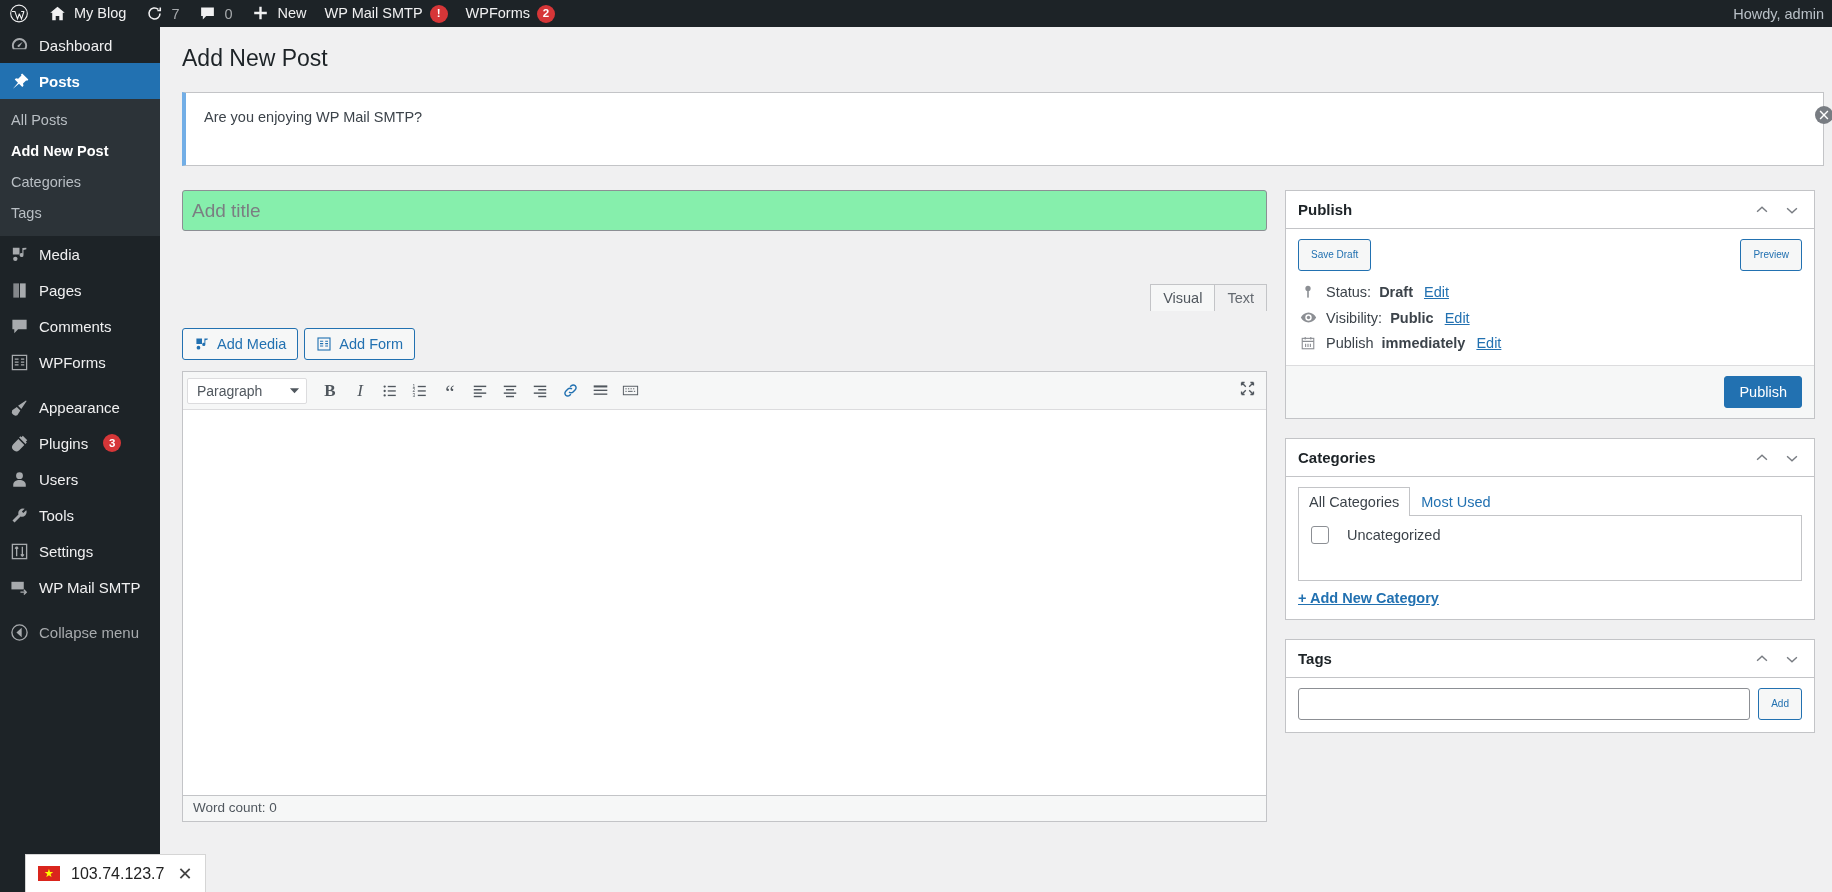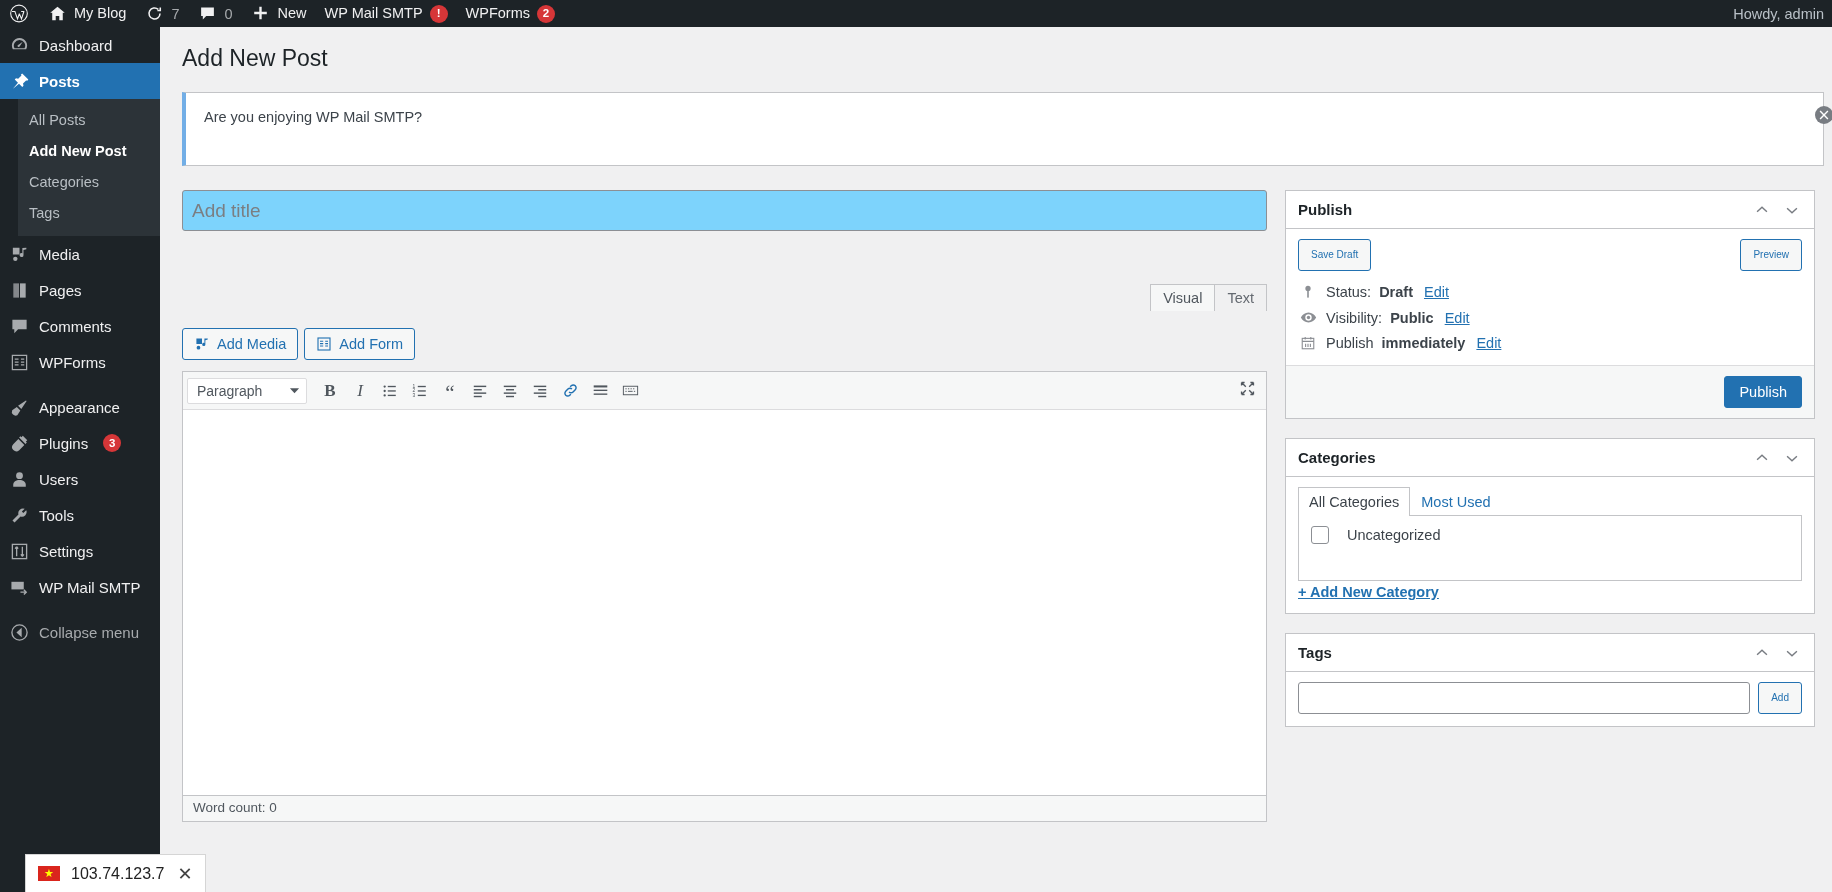--- a/index.html
+++ b/index.html
@@ -60,21 +60,21 @@
     content: ""; position: absolute; right: -8px; top: 50%;
     margin-top: -8px; border: 8px solid transparent;
     border-right-color: #f0f0f1;
   }
   .menu-ico {
     width: 20px; height: 20px; flex: 0 0 20px;
     display: flex; align-items: center; justify-content: center;
     color: #a7aaad;
   }
   .menu-top.current .menu-ico { color: #fff; }
-  .submenu { background: #2c3338; padding: 6px 0 8px 0; margin-left: 18px; }
+  .submenu { background: #2c3338; padding: 6px 0 8px 0; }
   .submenu .sub-item {
     display: block; padding: 6px 0 6px 11px;
     color: #b9bfc4; font-size: 14.5px; line-height: 1.3;
   }
   .submenu .sub-item.current { color: #fff; font-weight: 700; }
   .menu-gap { height: 9px; }
   .menu-badge {
     display: inline-flex; align-items: center; justify-content: center;
     min-width: 18px; height: 18px; padding: 0 5px; margin-left: 5px;
     border-radius: 9px; background: #d63638; color: #fff;
@@ -115,21 +115,21 @@
   
   #post-body { position: absolute; top: 163px; left: 0; width: 1672px; }
   #post-main { position: absolute; left: 22px; top: 0; width: 1085px; }
   #post-side { position: absolute; left: 1125px; top: 0; width: 530px; }
 
   #titlediv input {
     width: 100%; height: 41px;
     font-size: 19px; color: #646970;
     padding: 4px 9px;
     border: 1px solid #8c8f94; border-radius: 3px;
-    background: #7dd3fc;
+    background: #86efac;
     font-family: "Liberation Sans", sans-serif;
     outline: none;
   }
   #titlediv input::placeholder { color: #7b7e82; }
 
   #media-buttons { margin-top: 97px; display: flex; gap: 6px; align-items: center; }
   .button {
     display: inline-flex; align-items: center; gap: 7px;
     height: 32px; padding: 0 11px;
     border: 1px solid #2271b1; border-radius: 3px;
@@ -252,21 +252,21 @@
   }
   #cat-list {
     border: 1px solid #c3c4c7; background: #fff;
     padding: 10px 12px; min-height: 66px;
   }
   .cat-item { display: flex; align-items: center; gap: 18px; font-size: 14.5px; color: #3c434a; }
   .cbx {
     width: 18px; height: 18px; border: 1px solid #8c8f94;
     border-radius: 3px; background: #fff; flex: 0 0 18px;
   }
-  #add-new-cat { display: inline-block; margin-top: 3px; color: #2271b1; font-weight: 700; font-size: 14.5px; text-decoration: underline; }
+  #add-new-cat { display: inline-block; margin-top: 9px; color: #2271b1; font-weight: 700; font-size: 14.5px; text-decoration: underline; }
 
   #tags-row { display: flex; gap: 8px; align-items: center; }
   #tag-input {
     flex: 1; height: 32px;
     border: 1px solid #8c8f94; border-radius: 3px;
     background: #fff; padding: 0 8px; font-size: 14.5px;
     font-family: "Liberation Sans", sans-serif; outline: none;
   }
 
   

